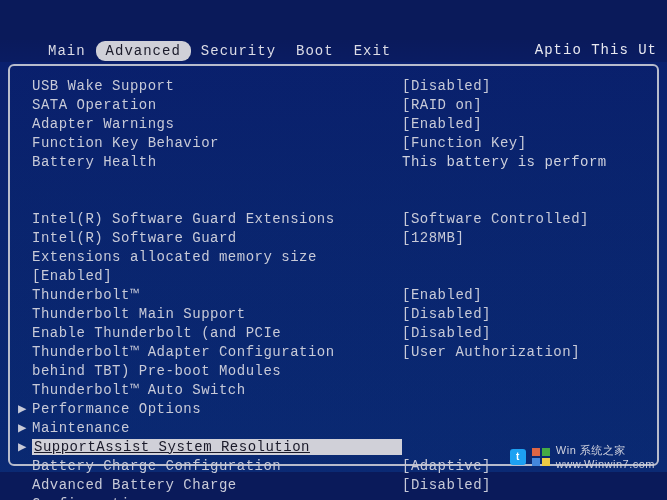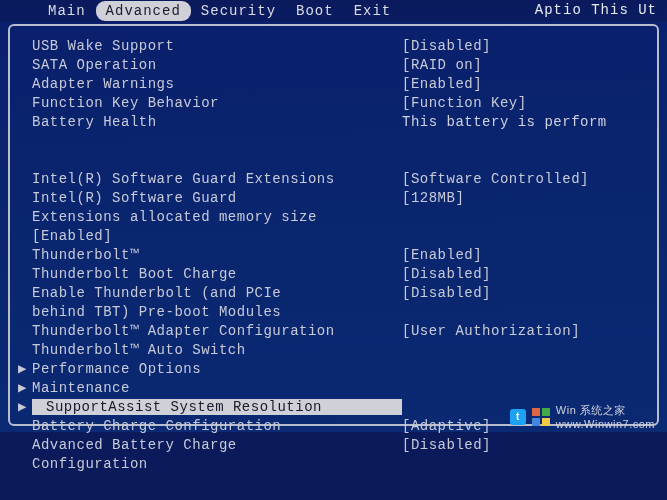--- a/index.html
+++ b/index.html
@@ -6,20 +6,21 @@
   html, body {
     width: 667px; height: 500px; overflow: hidden;
     font-family: "Courier New", monospace;
     font-size: 14px;
     background: #0a1a5a;
   }
   .screen {
     width: 667px; height: 432px;
     background: linear-gradient(178deg, #0a1f6e 0%, #0a2570 40%, #0b2a74 100%);
     position: relative;
+    margin-top: 40px;
   }
   .topbar {
     display: flex;
     align-items: center;
     height: 22px;
     padding-left: 38px;
     background: linear-gradient(180deg,#0a1a5c,#0a1c62);
     position: relative;
   }
   .topbar .title-right {
@@ -55,21 +56,22 @@
   }
   .label {
     color: #c8cad8;
     letter-spacing: 0.5px;
     flex: 0 0 370px;
     overflow: hidden;
   }
   .label.sel {
     color: #1a1a2a;
     background: #d0d0d8;
-    padding-left: 14px;
+    padding-left: 2px;
+    text-decoration: underline;
   }
   .label.cont {  }
   .value {
     color: #c8cad8;
     letter-spacing: 0.5px;
     flex: 1;
     overflow: hidden;
   }
   .value.info { color: #d0d2de; }
   .arrow {
@@ -121,24 +123,24 @@
         <div class="row"><span class="arrow"> </span><span class="label">Adapter Warnings</span><span class="value">[Enabled]</span></div>
         <div class="row"><span class="arrow"> </span><span class="label">Function Key Behavior</span><span class="value">[Function Key]</span></div>
         <div class="row"><span class="arrow"> </span><span class="label">Battery Health</span><span class="value info">This battery is perform</span></div>
         <div class="blank"></div>
         <div class="blank"></div>
         <div class="row"><span class="arrow"> </span><span class="label">Intel(R) Software Guard Extensions</span><span class="value">[Software Controlled]</span></div>
         <div class="row"><span class="arrow"> </span><span class="label">Intel(R) Software Guard</span><span class="value">[128MB]</span></div>
         <div class="row"><span class="arrow"> </span><span class="label cont">Extensions allocated memory size</span><span class="value"></span></div>
         <div class="row"><span class="arrow"> </span><span class="value">[Enabled]</span></div>
         <div class="row"><span class="arrow"> </span><span class="label">Thunderbolt™</span><span class="value">[Enabled]</span></div>
-        <div class="row"><span class="arrow"> </span><span class="label">Thunderbolt Boot Charge</span><span class="value">[Disabled]</span></div>
+        <div class="row"><span class="arrow"> </span><span class="label">Thunderbolt Main Support</span><span class="value">[Disabled]</span></div>
         <div class="row"><span class="arrow"> </span><span class="label">Enable Thunderbolt (and PCIe</span><span class="value">[Disabled]</span></div>
+        <div class="row"><span class="arrow"> </span><span class="label">Thunderbolt™ Adapter Configuration</span><span class="value">[User Authorization]</span></div>
         <div class="row"><span class="arrow"> </span><span class="label cont">behind TBT) Pre-boot Modules</span><span class="value"></span></div>
-        <div class="row"><span class="arrow"> </span><span class="label">Thunderbolt™ Adapter Configuration</span><span class="value">[User Authorization]</span></div>
         <div class="row"><span class="arrow"> </span><span class="label">Thunderbolt™ Auto Switch</span></div>
         <div class="row"><span class="arrow">▶</span><span class="label">Performance Options</span><span class="value"></span></div>
         <div class="row"><span class="arrow">▶</span><span class="label">Maintenance</span><span class="value"></span></div>
         <div class="row"><span class="arrow">▶</span><span class="label sel">SupportAssist System Resolution</span><span class="value"></span></div>
         <div class="row"><span class="arrow"> </span><span class="label">Battery Charge Configuration</span><span class="value">[Adaptive]</span></div>
         <div class="row"><span class="arrow"> </span><span class="label">Advanced Battery Charge</span><span class="value">[Disabled]</span></div>
         <div class="row"><span class="arrow"> </span><span class="label cont">Configuration</span><span class="value"></span></div>
       </div>
   </div>
 

